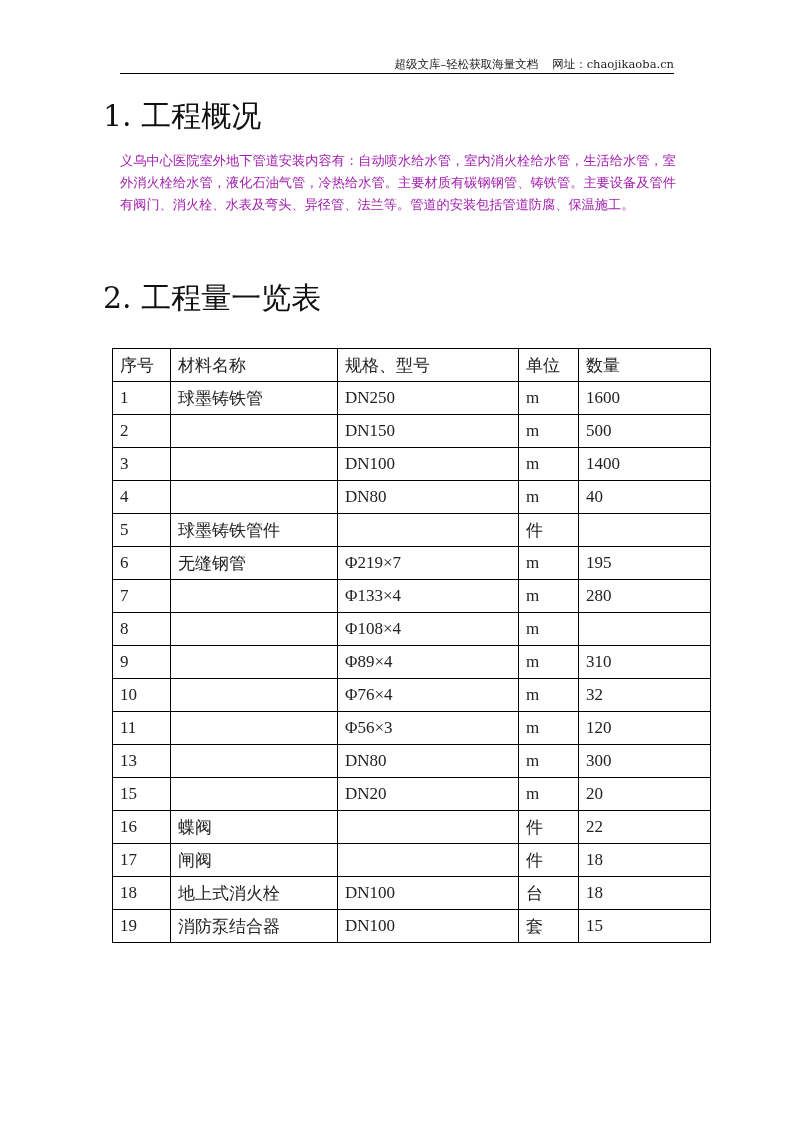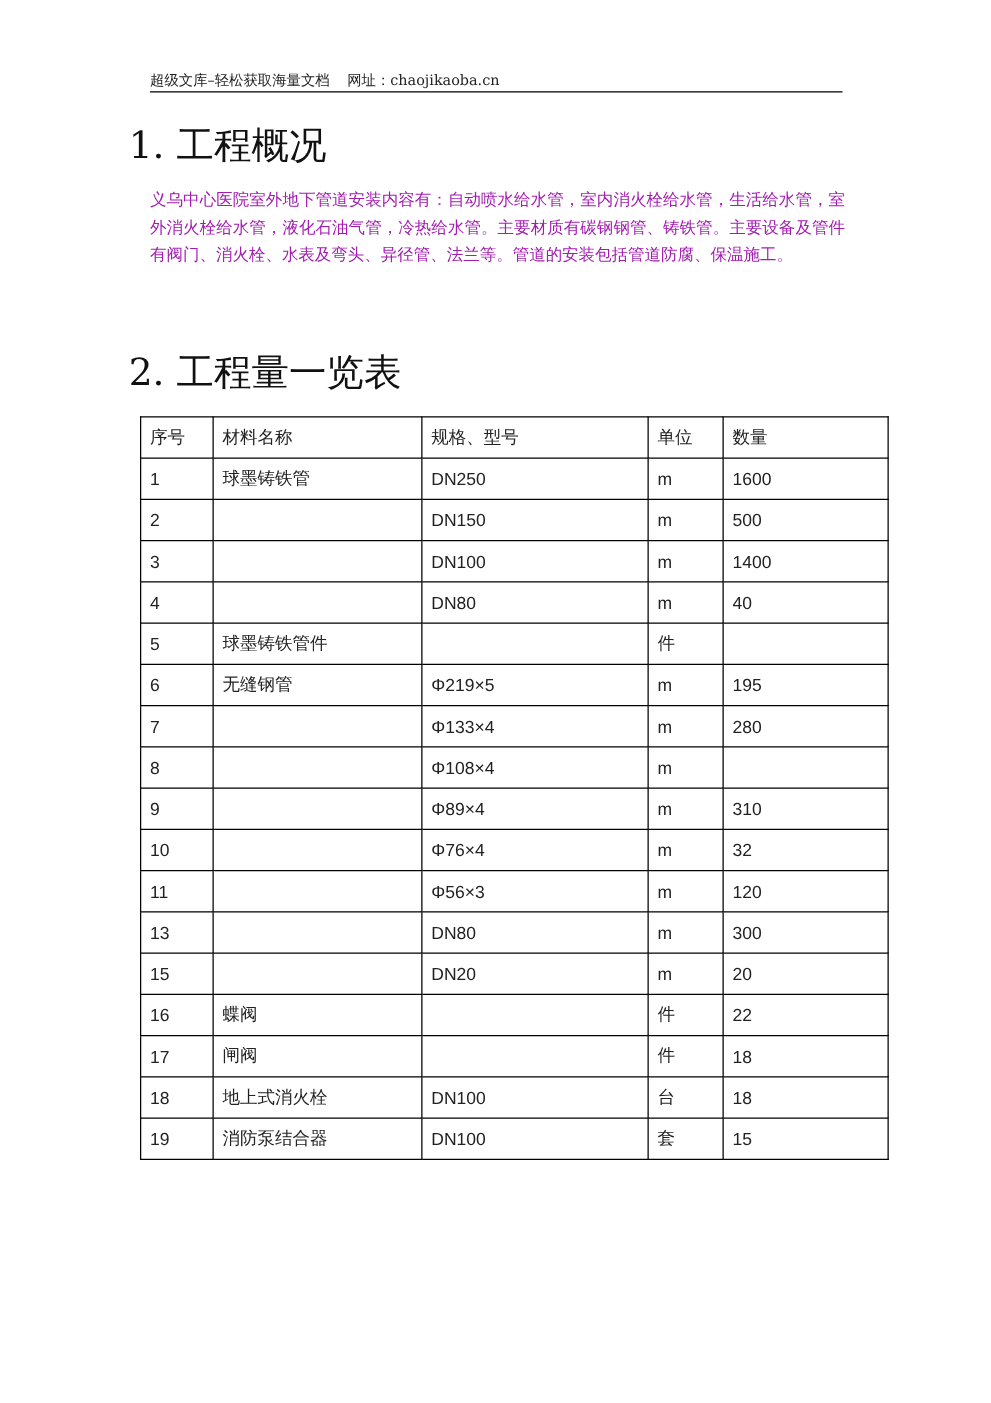--- a/index.html
+++ b/index.html
@@ -1,28 +1,28 @@
 <!DOCTYPE html>
 <html><head>
 <meta charset="utf-8">
 <style>
   html, body { margin: 0; padding: 0; background: #ffffff; }
   body { width: 793px; height: 1122px; position: relative; overflow: hidden;
          font-family: "DejaVu Serif", "Liberation Serif", serif; color: #111; }
-  .header { position: absolute; left: 120px; top: 57px; width: 554px; text-align: left;
+  .header { position: absolute; left: 120px; top: 57px; width: 554px; text-align: right;
             font-size: 11.5px; color: #222; }
   .header .gap { display: inline-block; width: 14px; }
   .header-rule { position: absolute; left: 120px; top: 73px; width: 554px; height: 1px; background: #000; }
   h1 { position: absolute; margin: 0; font-weight: normal; font-size: 30px; left: 103px; letter-spacing: 0px; }
   .h-1 { top: 96px; }
   .h-2 { top: 278px; }
   .para { position: absolute; left: 120px; top: 150px; width: 556px; font-size: 13.2px;
           line-height: 22px; color: #a21caf; text-align: justify; }
-  table { position: absolute; left: 112px; top: 333px; border-collapse: collapse;
-          font-size: 14px; font-family: Liberation Sans, sans-serif; }
+  table { position: absolute; left: 112px; top: 348px; border-collapse: collapse;
+          font-size: 17px; font-family: Liberation Serif, serif; }
   td { border: 1px solid #000; height: 32px; padding: 0 0 0 7px; vertical-align: middle; color: #222; }
   td.c1 { width: 50px; } td.c2 { width: 159px; } td.c3 { width: 173px; }
   td.c4 { width: 52px; } td.c5 { width: 124px; }
 </style>
 </head>
 <body>
 
 <div class="header">
   <span>超级文库–轻松获取海量文档</span><span class="gap"></span><span>网址：chaojikaoba.cn</span>
 </div>
@@ -73,21 +73,21 @@
       <tr>
         <td class="c1">5</td>
         <td class="c2">球墨铸铁管件</td>
         <td class="c3"></td>
         <td class="c4">件</td>
         <td class="c5"></td>
       </tr>
       <tr>
         <td class="c1">6</td>
         <td class="c2">无缝钢管</td>
-        <td class="c3">Φ219×5</td>
+        <td class="c3">Φ219×7</td>
         <td class="c4">m</td>
         <td class="c5">195</td>
       </tr>
       <tr>
         <td class="c1">7</td>
         <td class="c2"></td>
         <td class="c3">Φ133×4</td>
         <td class="c4">m</td>
         <td class="c5">280</td>
       </tr>

